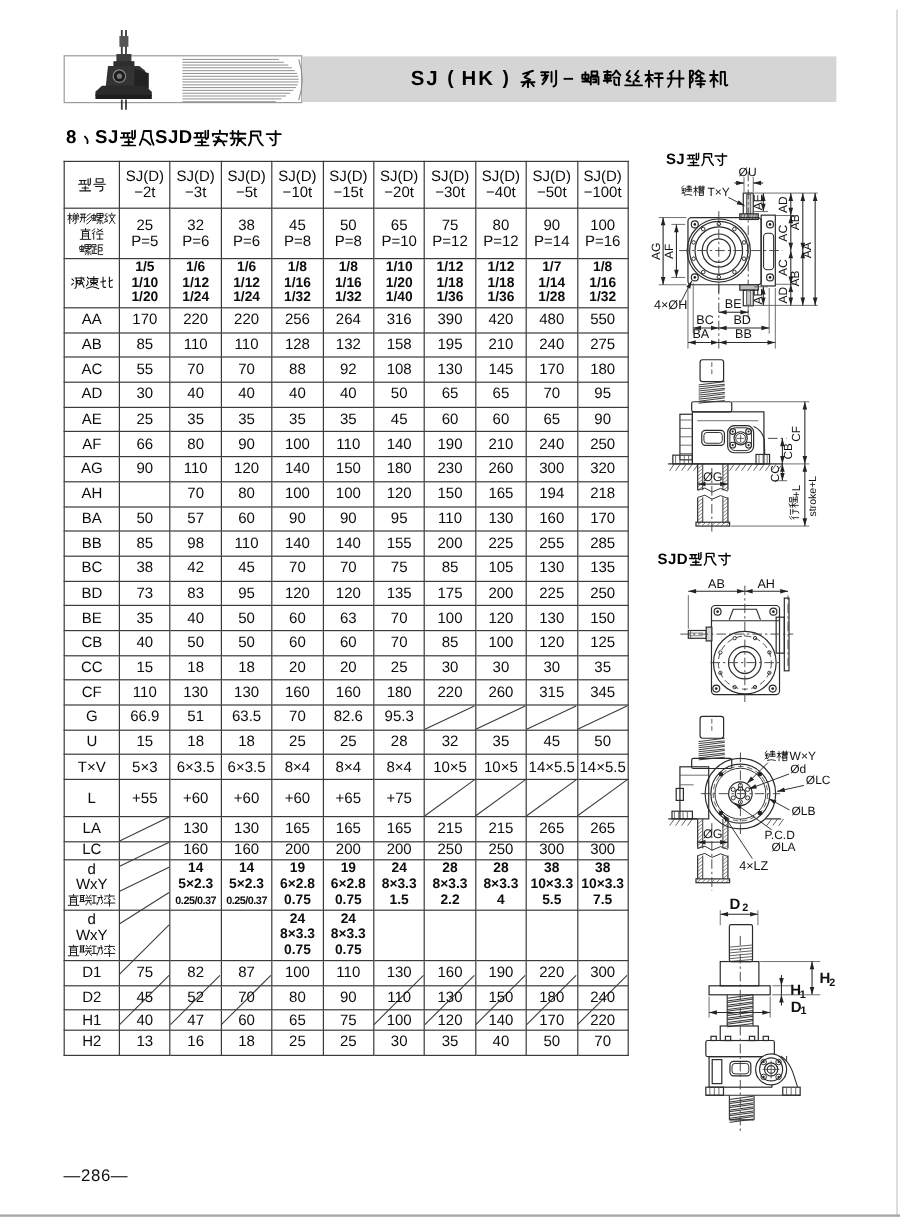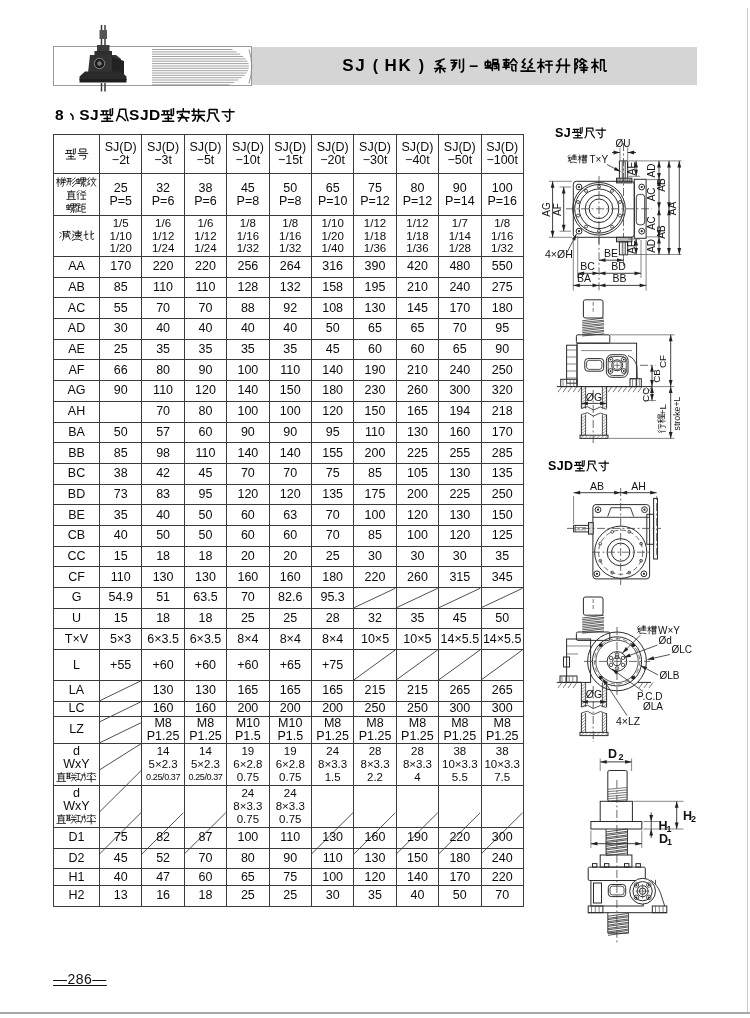--- a/index.html
+++ b/index.html
@@ -13,28 +13,28 @@
 #title .dash { font-size:16px; font-weight:bold; margin:0 4px 0 3px; }
 #title .cj { margin:0 1.8px; vertical-align:-2.5px; }
 #heading { position:absolute; left:55px; top:106px; height:18px; display:flex; align-items:center; }
 #heading .h8 { font-size:15.5px; font-weight:bold; letter-spacing:0.5px; }
 #heading .cj { margin:0 0.5px; vertical-align:-2px; }
 #tablewrap { position:absolute; left:53px; top:134px; }
 table { border-collapse:collapse; table-layout:fixed; width:470px;padding-left:16px; }
 col.c0 { width:46px; } col.cd { width:42.4px; }
 th, td { border:1px solid #3b3b3b; text-align:center; vertical-align:middle;
   font-size:12.5px; font-weight:normal; color:#0c0c0c; padding:0; line-height:13px; overflow:hidden; }
-td.t3 { font-size:11.5px; line-height:12.9px; }
+td.t3 { font-size:11.5px; line-height:12.9px;font-weight:bold; }
 .xs { font-size:9px; letter-spacing:-0.4px; }
 th.sm .cj { margin:0 -0.5px; }
 td.dg { }
 #sjtitle { position:absolute; left:555px; top:126px; display:flex; align-items:center; }
 #sjdtitle { position:absolute; left:548px; top:459px; display:flex; align-items:center; }
 .dh { font-size:12.5px; font-weight:bold; letter-spacing:0.3px; margin-right:1px; }
-#pageno { position:absolute; left:53px; top:971px; font-size:14px; color:#111; letter-spacing:0.5px;text-decoration:underline; }
+#pageno { position:absolute; left:53px; top:971px; font-size:14px; color:#111; letter-spacing:0.5px; }
 #rightline { position:absolute; left:747px; top:8px; width:1px; height:1005px; background:#c9c9c9; }
 #botline { position:absolute; left:0; top:1012px; width:750px; height:1.5px; background:#a8a8a8; }
 </style></head>
 <body>
 <div id="page">
 
 <div id="hdrbox"></div>
 
 <div id="banner"></div>
 <svg width="750" height="1018" viewBox="0 0 750 1018" style="position:absolute;left:0;top:0">
@@ -964,21 +964,21 @@
             <td>160</td>
             <td>180</td>
             <td>220</td>
             <td>260</td>
             <td>315</td>
             <td>345</td>
           </tr>
 
 <tr style="height:20.7px">
             <th>G</th>
-            <td>54.9</td>
+            <td>66.9</td>
             <td>51</td>
             <td>63.5</td>
             <td>70</td>
             <td>82.6</td>
             <td>95.3</td>
             <td class="dg"></td>
             <td class="dg"></td>
             <td class="dg"></td>
             <td class="dg"></td>
           </tr>
@@ -1042,33 +1042,20 @@
             <td>160</td>
             <td>200</td>
             <td>200</td>
             <td>200</td>
             <td>250</td>
             <td>250</td>
             <td>300</td>
             <td>300</td>
           </tr>
 
-<tr style="height:27px">
-            <th>LZ</th>
-            <td class="dg"></td>
-            <td>M8<br>P1.25</td>
-            <td>M8<br>P1.25</td>
-            <td>M10<br>P1.5</td>
-            <td>M10<br>P1.5</td>
-            <td>M8<br>P1.25</td>
-            <td>M8<br>P1.25</td>
-            <td>M8<br>P1.25</td>
-            <td>M8<br>P1.25</td>
-            <td>M8<br>P1.25</td>
-          </tr>
 
 <tr style="height:42px">
             <th class="sm">d<br>WxY<br><svg class="cj" style="width:10.5px;height:10.5px;margin-right:0px" viewBox="0 0 100 100">
                 <path d="M50 4 V16 M14 16 H86 M26 28 H74 V84 M26 28 V84 M26 46 H74 M26 64 H74 M8 90 H92" fill="none" stroke="#111" stroke-width="7.5" stroke-linecap="round" stroke-linejoin="round"></path>
               </svg><svg class="cj" style="width:10.5px;height:10.5px;margin-right:0px" viewBox="0 0 100 100">
                 <path d="M6 12 H42 M12 12 V60 M34 12 V60 M12 28 H34 M12 44 H34 M4 60 H44 M58 8 L66 20 M90 8 L82 20 M52 32 H96 M48 52 H98 M72 52 Q70 70 52 88 M76 52 Q82 72 96 88" fill="none" stroke="#111" stroke-width="7.5" stroke-linecap="round" stroke-linejoin="round"></path>
               </svg><svg class="cj" style="width:10.5px;height:10.5px;margin-right:0px" viewBox="0 0 100 100">
                 <path d="M6 14 H40 M22 14 V72 M4 72 H42 M52 28 H90 M78 8 Q82 46 90 60 Q94 72 80 78 M66 28 Q60 62 46 86" fill="none" stroke="#111" stroke-width="7.5" stroke-linecap="round" stroke-linejoin="round"></path>
               </svg><svg class="cj" style="width:10.5px;height:10.5px;margin-right:0px" viewBox="0 0 100 100">
                 <path d="M50 2 V12 M12 16 H88 M56 22 L38 36 L58 48 L40 60 M20 32 L10 44 M82 32 L92 44 M8 72 H92 M50 60 V96" fill="none" stroke="#111" stroke-width="7.5" stroke-linecap="round" stroke-linejoin="round"></path>

